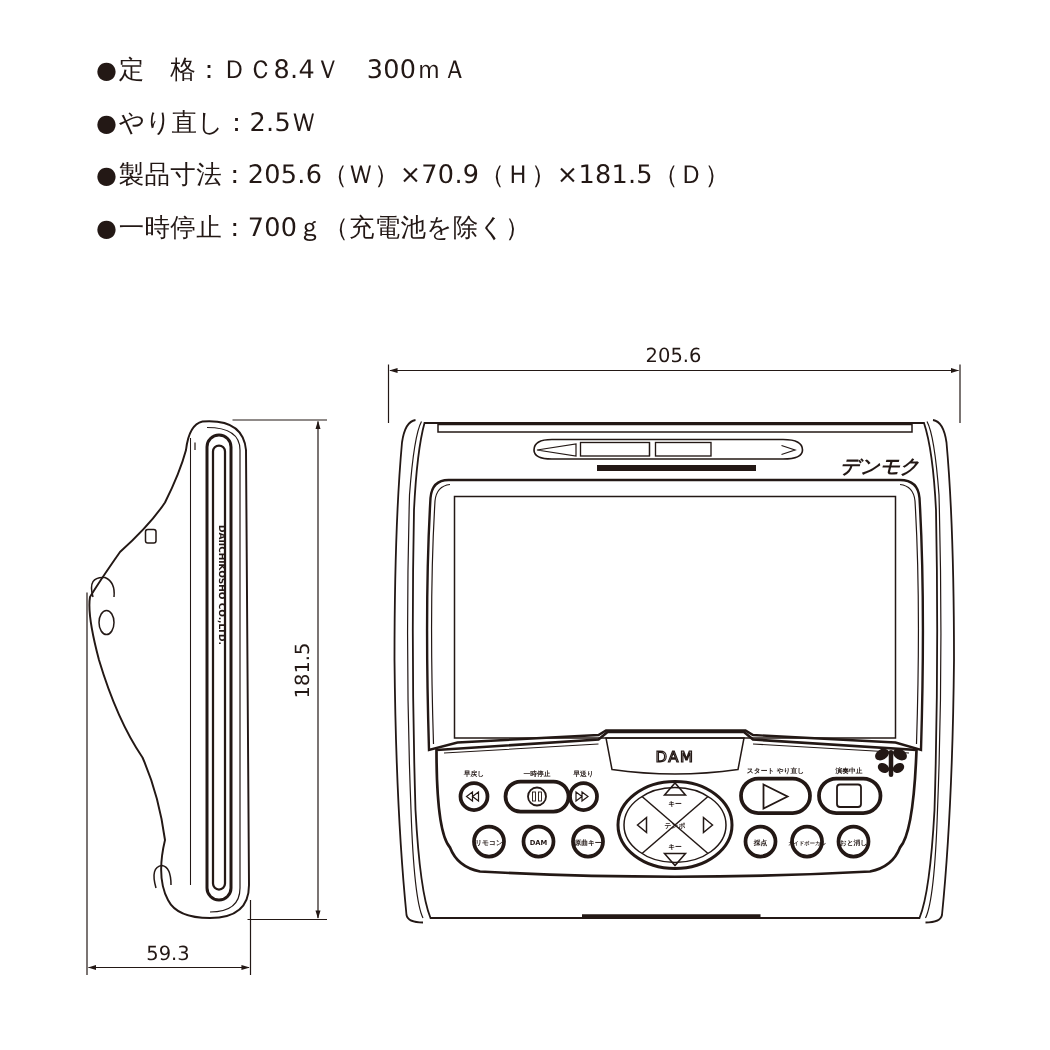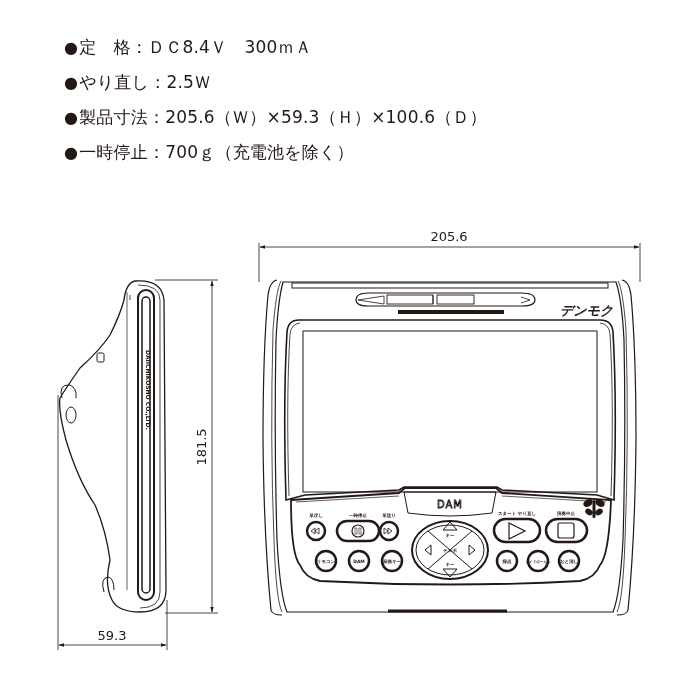--- a/index.html
+++ b/index.html
@@ -9,21 +9,21 @@
     .spec-line .bullet { font-size: 16px; margin-right: 1px; }
     svg { position: absolute; left: 0; top: 0; }
     .dimtext { font-family: "DejaVu Sans", sans-serif; font-size: 13px; fill: #231815; }
   </style>
 </head>
 <body>
 
 <div class="specs">
   <div class="spec-line" style="top:0px"><span class="bullet">●</span><span>定　格</span><span>：</span><span>ＤＣ8.4Ｖ　300ｍＡ</span></div>
   <div class="spec-line" style="top:35px"><span class="bullet">●</span><span>やり直し</span><span>：</span><span>2.5Ｗ</span></div>
-  <div class="spec-line" style="top:70px"><span class="bullet">●</span><span>製品寸法</span><span>：</span><span>205.6（Ｗ）×59.3（Ｈ）×100.6（Ｄ）</span></div>
+  <div class="spec-line" style="top:70px"><span class="bullet">●</span><span>製品寸法</span><span>：</span><span>205.6（Ｗ）×70.9（Ｈ）×181.5（Ｄ）</span></div>
   <div class="spec-line" style="top:105px"><span class="bullet">●</span><span>一時停止</span><span>：</span><span>700ｇ（充電池を除く）</span></div>
 </div>
 
 <svg width="700" height="700" viewBox="0 0 700 700">
   <defs>
     <marker id="arr" viewBox="0 0 10 10" refX="9" refY="5" markerWidth="7" markerHeight="7" orient="auto-start-reverse">
       <path d="M0,2 L10,5 L0,8 z" fill="#231815"></path>
     </marker>
   </defs>
 

